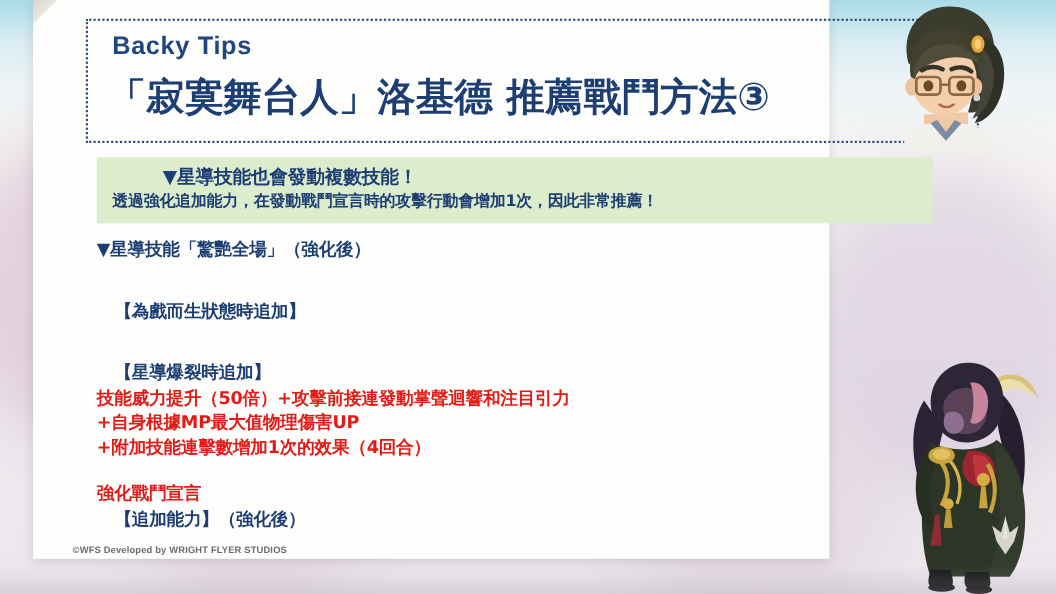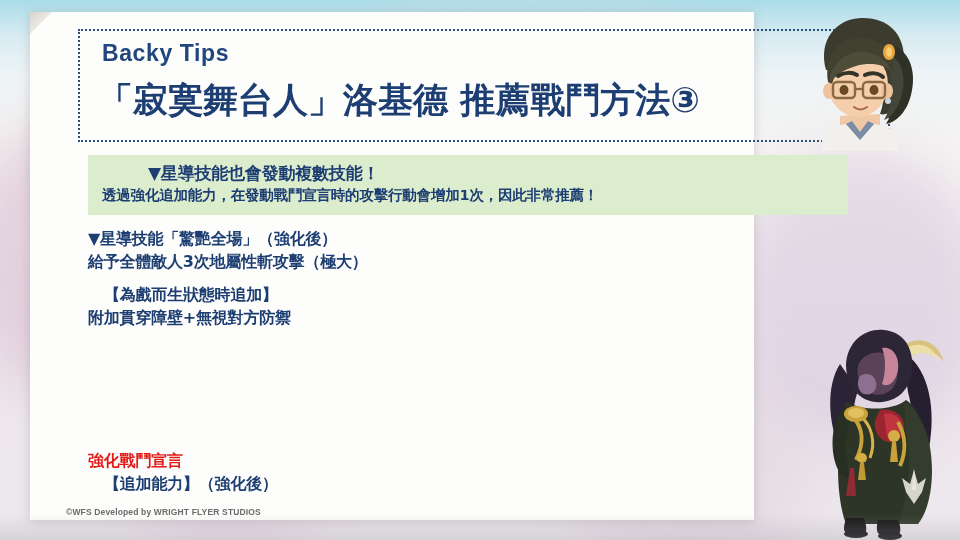--- a/index.html
+++ b/index.html
@@ -18,21 +18,21 @@
   
   .bokeh { position:absolute; border-radius:50%; filter:blur(26px); pointer-events:none; }
   .bk1 { left:-40px; top:120px;  width:230px; height:280px; background:rgba(214,186,206,.55); }
   .bk2 { left:120px; top:300px;  width:220px; height:260px; background:rgba(226,198,214,.40); }
   .bk3 { right:-30px;top:150px;  width:260px; height:300px; background:rgba(206,190,214,.45); }
   .bk4 { left:380px; top:-60px;  width:300px; height:180px; background:rgba(188,222,232,.50); }
   .bk5 { right:150px;top:360px;  width:240px; height:220px; background:rgba(222,206,216,.42); }
 
   
   #card {
-    position:absolute; left:30px; top:12px; width:724px; height:508px;
+    position:absolute; left:30px; top:0; width:724px; height:508px;
     background:#fdfdfb;
     box-shadow:0 2px 10px rgba(120,110,120,.28);
   }
   
   #card::before {
     content:""; position:absolute; left:0; top:0; width:22px; height:22px;
     background:linear-gradient(135deg,#d8d4cd 0%, #efece6 60%, #fdfdfb 100%);
     clip-path:polygon(0 0, 100% 0, 0 100%);
   }
   #card-inner { position:absolute; inset:0; }
@@ -171,28 +171,32 @@
         </svg>
       </div>
 
       <div id="green-box">
         <div class="green-l1">▼星導技能也會發動複數技能！</div>
         <div class="green-l2">透過強化追加能力，在發動戰鬥宣言時的攻擊行動會增加1次，因此非常推薦！</div>
       </div>
 
       <div class="block" id="blk-skill">
         <div class="line">▼星導技能「驚艷全場」（強化後）</div>
-        <div class="line">給予全體敵人3次地屬性斬攻擊（極大）</div>
       </div>
 
       <div class="block" id="blk-stage">
         <div class="line ind">【為戲而生狀態時追加】</div>
-        <div class="line">附加貫穿障壁+無視對方防禦</div>
-      </div>
-
+      </div>
+
+      <div class="block" id="blk-burst">
+        <div class="line ind">【星導爆裂時追加】</div>
+        <div class="line red">技能威力提升（50倍）+攻擊前接連發動掌聲迴響和注目引力</div>
+        <div class="line red">+自身根據MP最大值物理傷害UP</div>
+        <div class="line red">+附加技能連擊數增加1次的效果（4回合）</div>
+      </div>
 
       <div class="block" id="blk-ability">
         <div class="line red">強化戰鬥宣言</div>
         <div class="line ind">【追加能力】（強化後）</div>
       </div>
 
       <div id="footer">©WFS Developed by WRIGHT FLYER STUDIOS</div>
 
     </div>
   </div>

